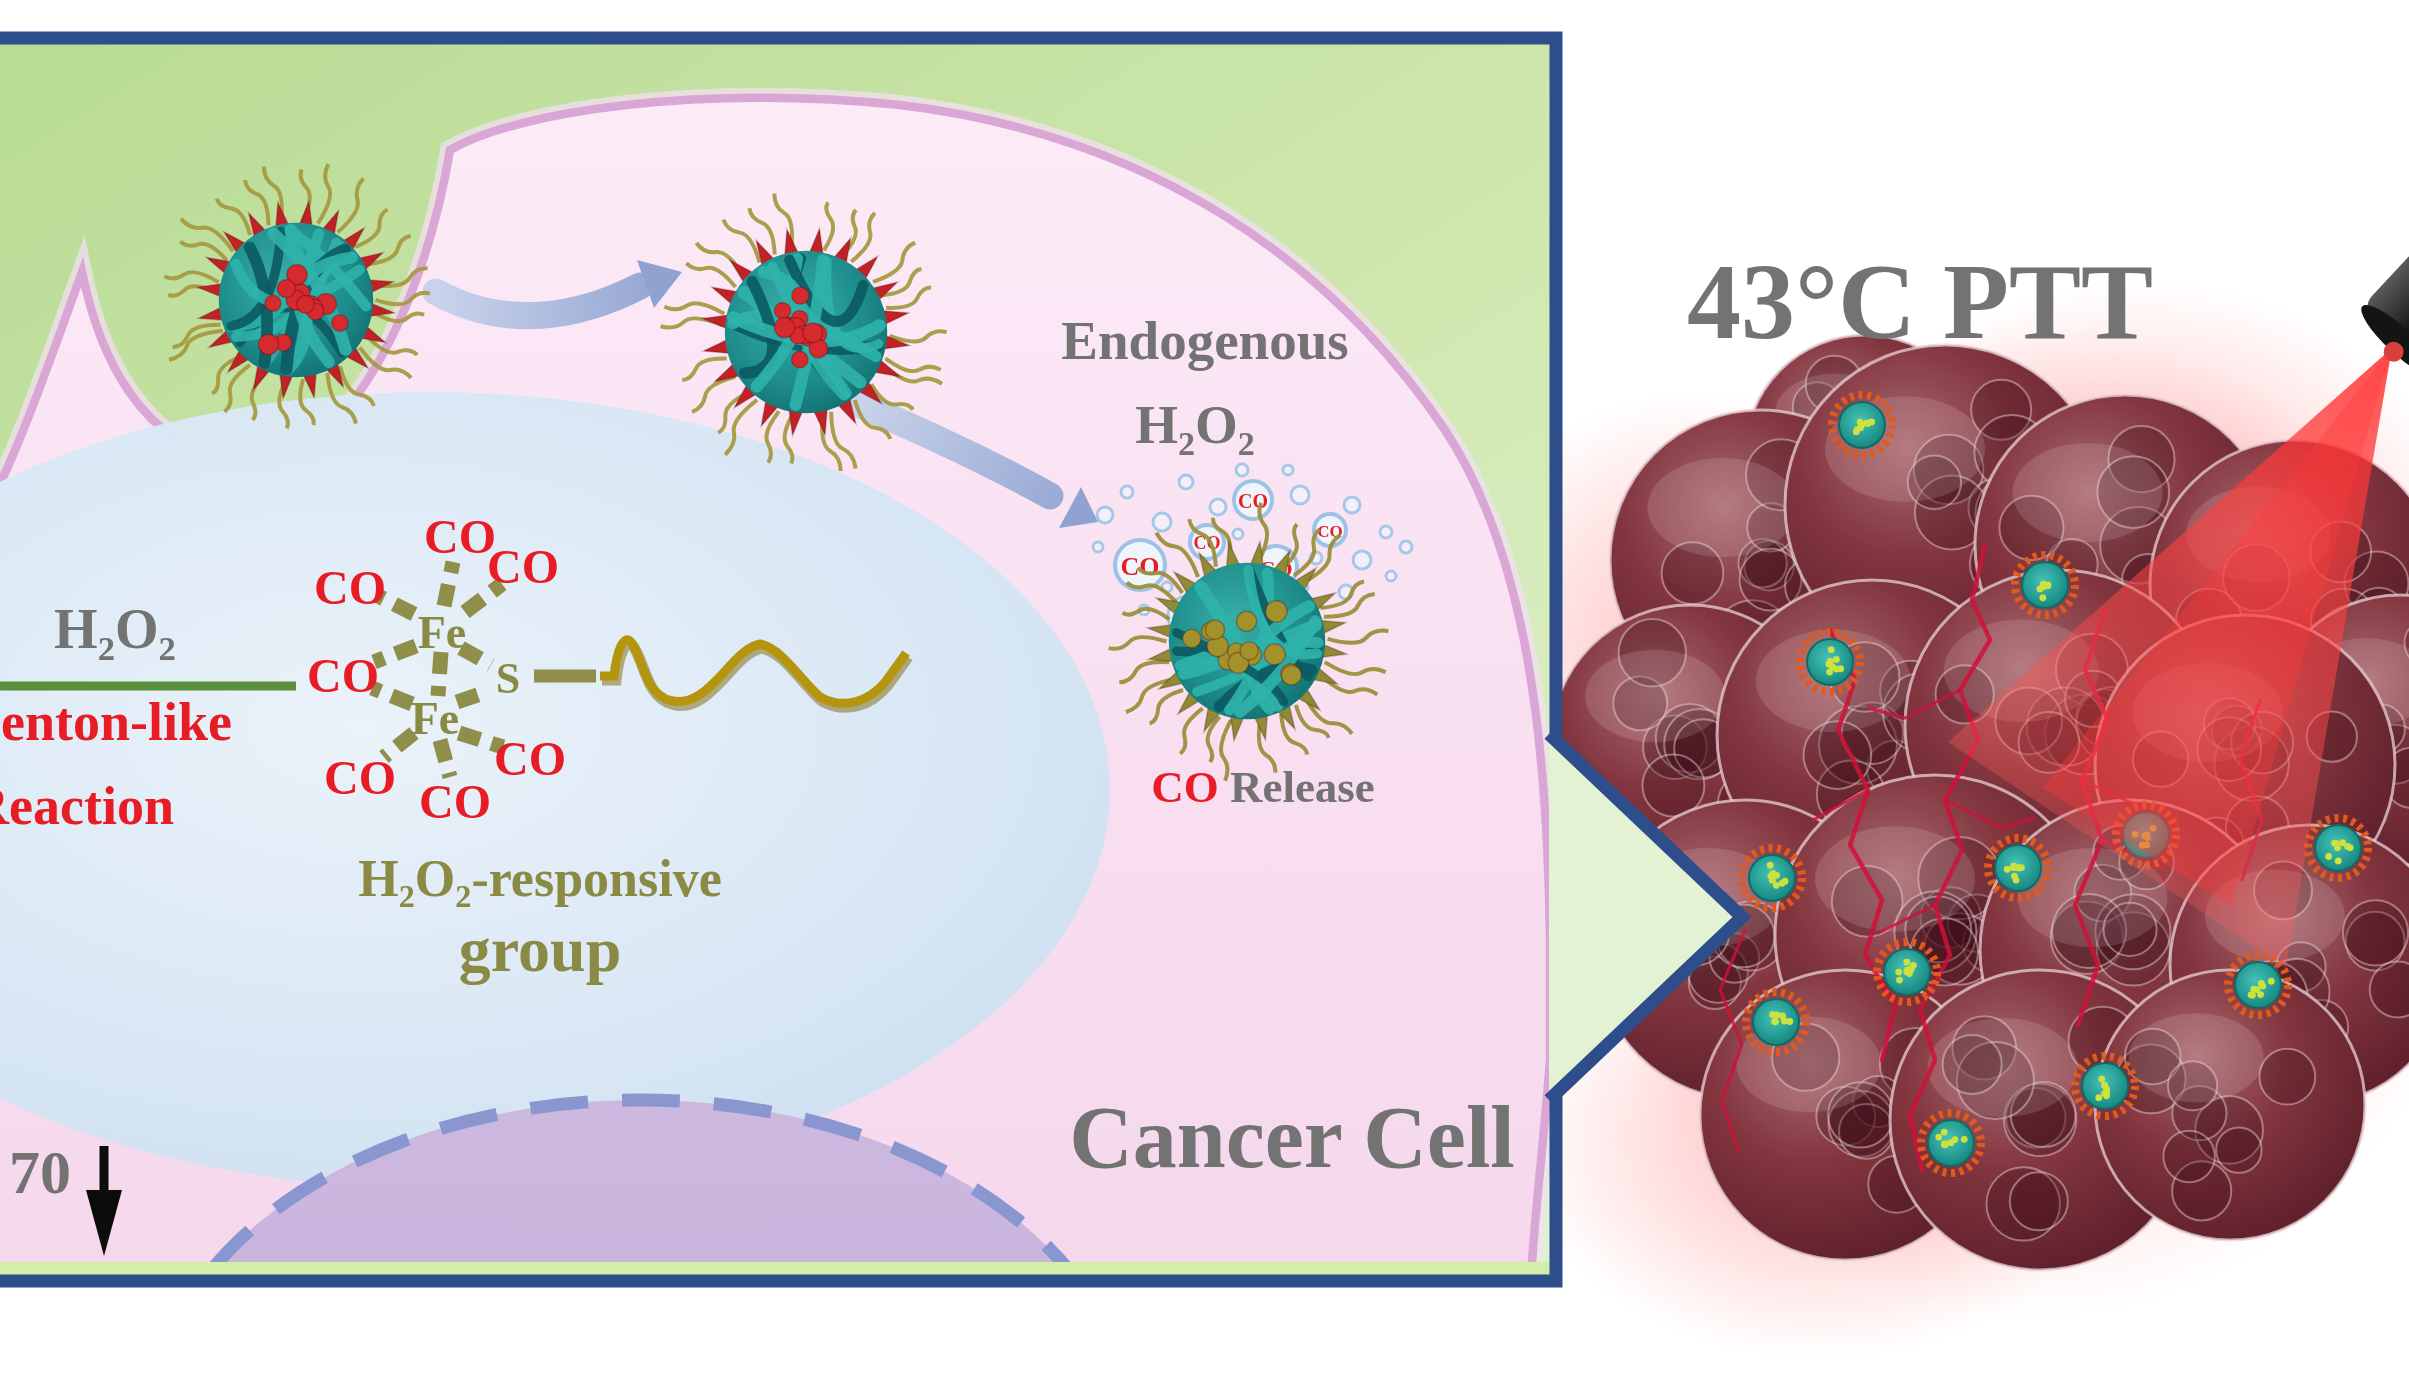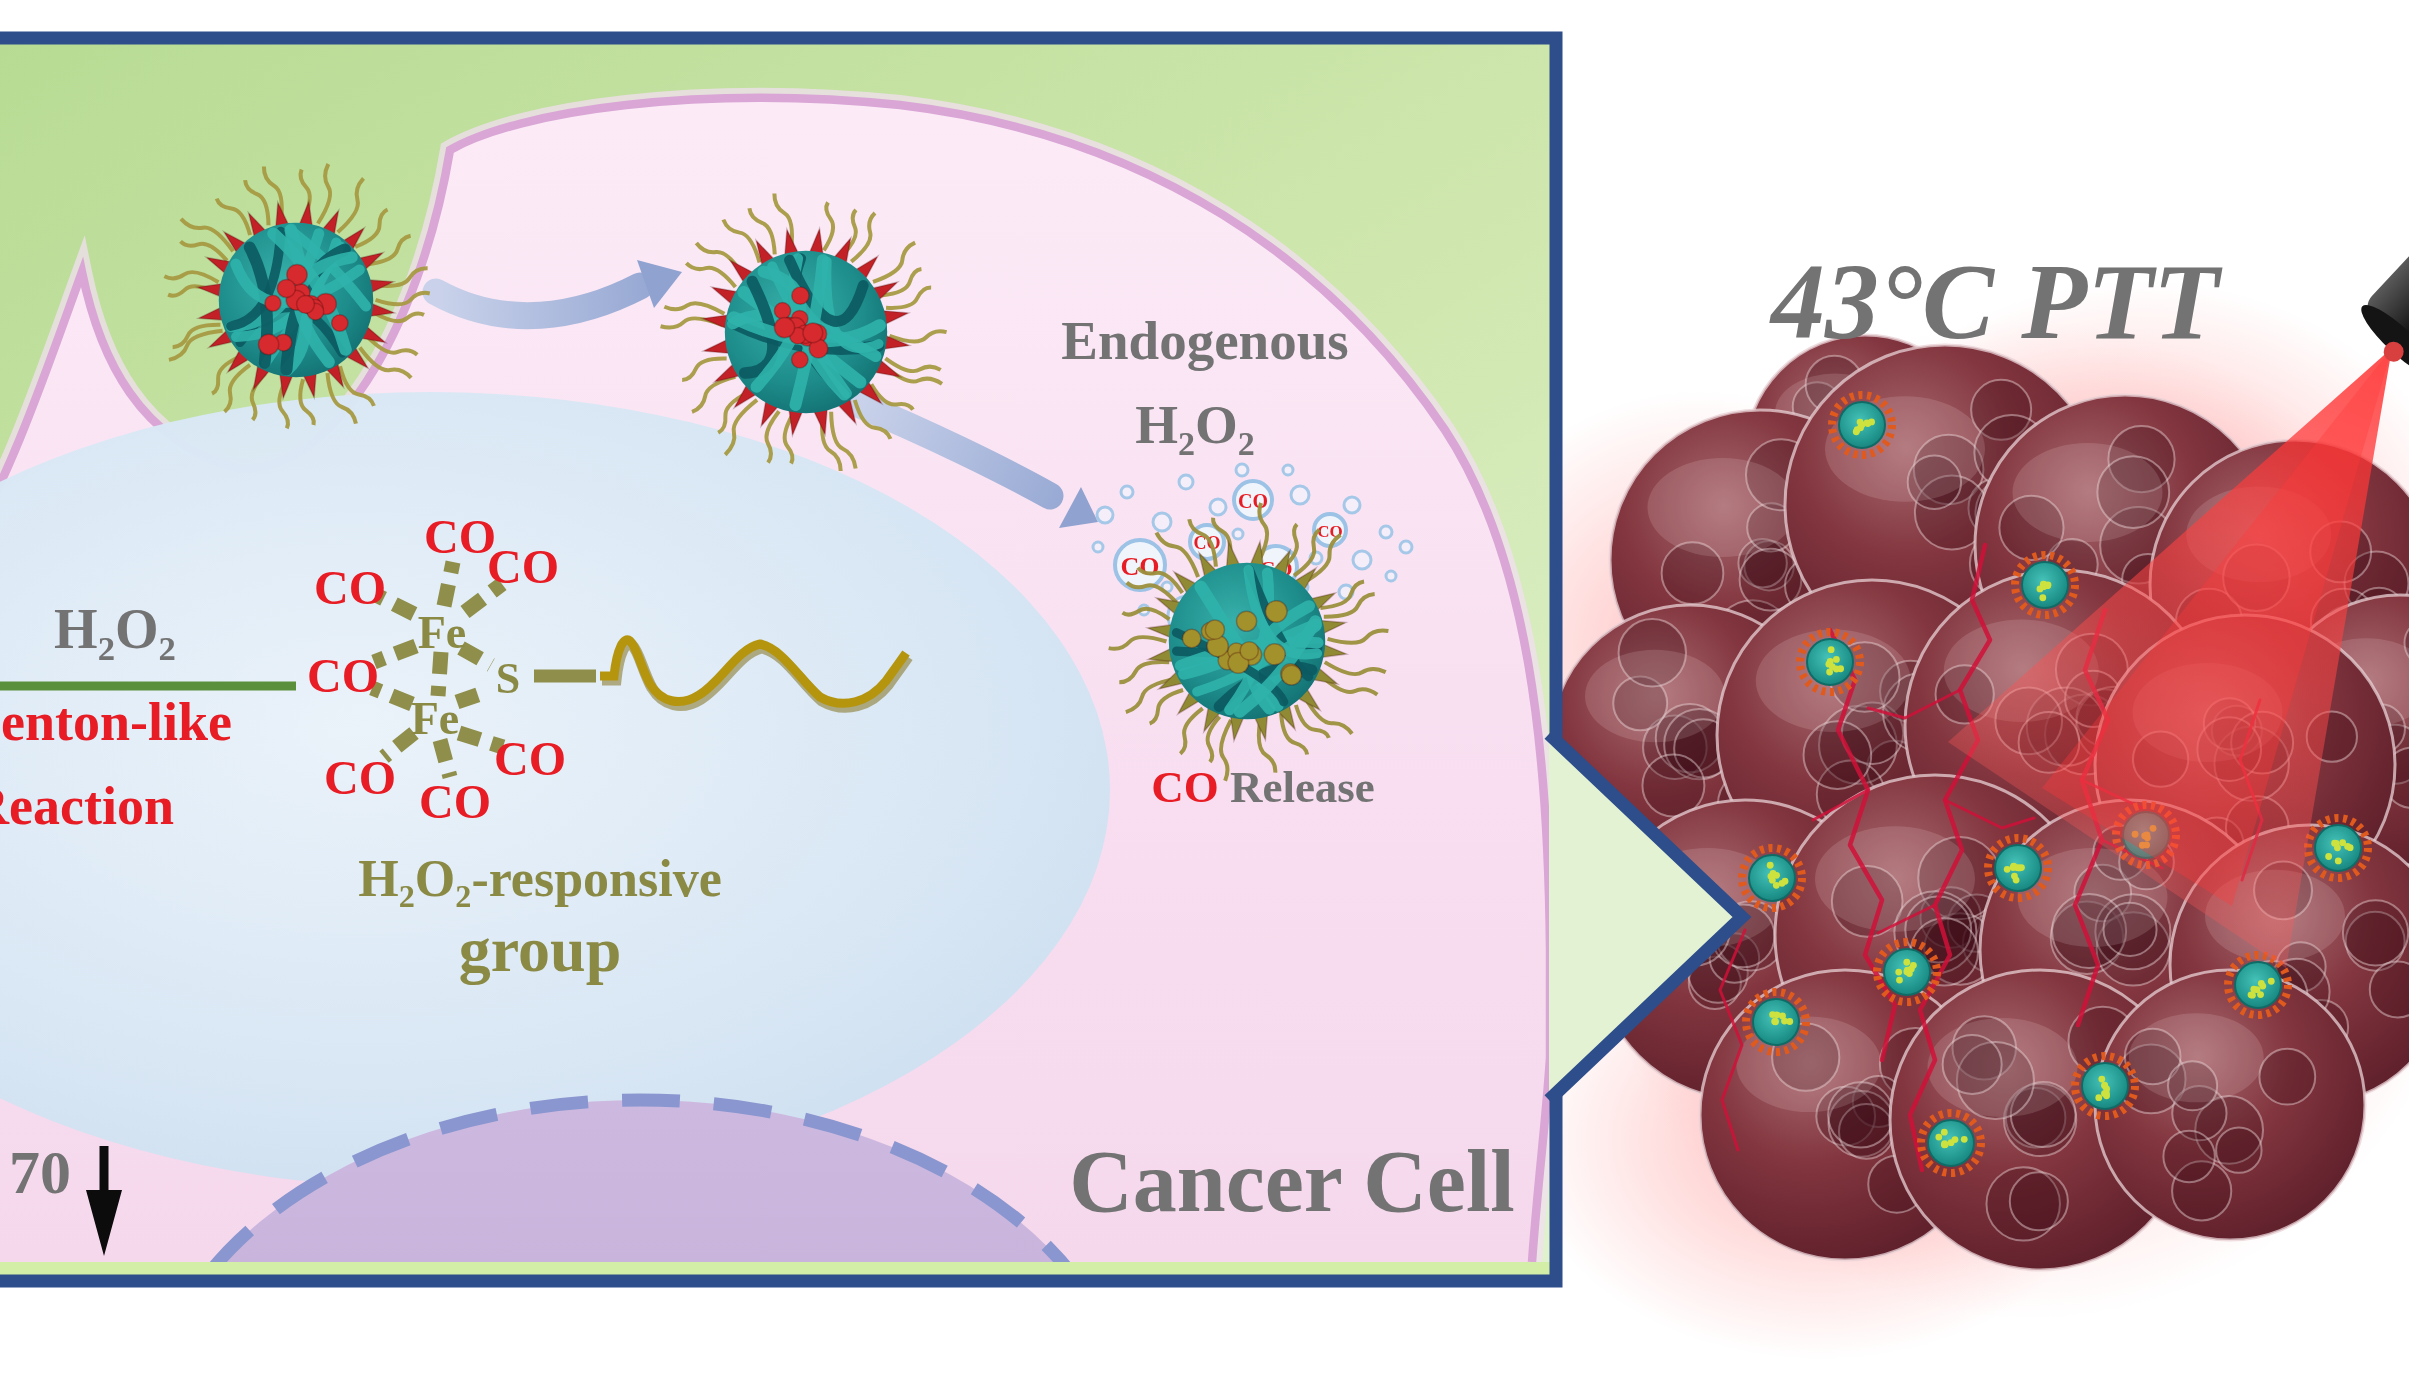--- a/index.html
+++ b/index.html
@@ -13,22 +13,22 @@
   .red{color:#e81c24;}
   .olive{color:#8a8a45;}
   #lbl-h2o2-left{left:115px;top:600px;font-size:56px;}
   #lbl-fenton1{left:100px;top:694px;font-size:54px;}
   #lbl-fenton2{left:72px;top:778px;font-size:54px;}
   #lbl-resp{left:540px;top:852px;font-size:52px;}
   #lbl-group{left:540px;top:916px;font-size:64px;}
   #lbl-endo1{left:1205px;top:312px;font-size:55px;}
   #lbl-endo2{left:1195px;top:396px;font-size:55px;}
   #lbl-corel{left:1263px;top:764px;font-size:45px;}
-  #lbl-cancer{left:1292px;top:1136px;font-size:88px;}
-  #lbl-ptt{left:1995px;top:245px;font-size:108px;font-style:italic;}
+  #lbl-cancer{left:1292px;top:1092px;font-size:88px;}
+  #lbl-ptt{left:1920px;top:245px;font-size:108px;}
   #lbl-70{left:40px;top:1140px;font-size:62px;}
 </style>
 </head>
 <body>
 
 <div id="stage">
 
   <svg id="scene" width="2409" height="1384" viewBox="0 0 2409 1384">
     <defs>
       <linearGradient id="greenBg" x1="0" y1="0" x2="0.8" y2="1">

